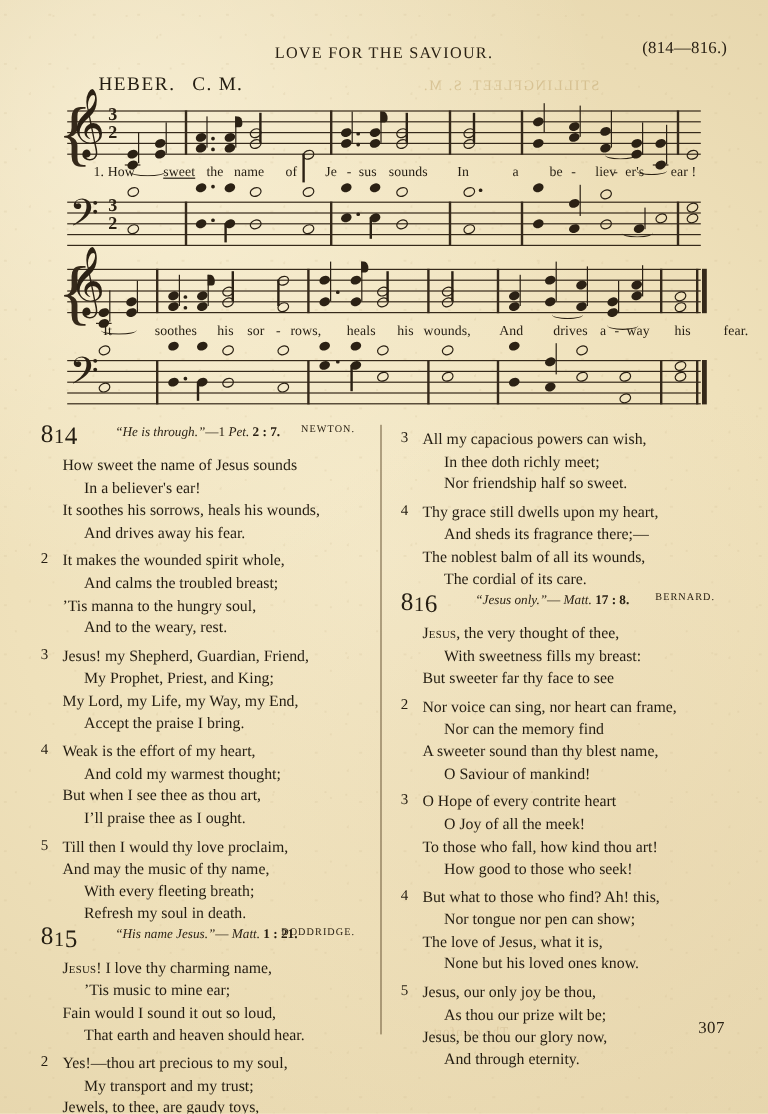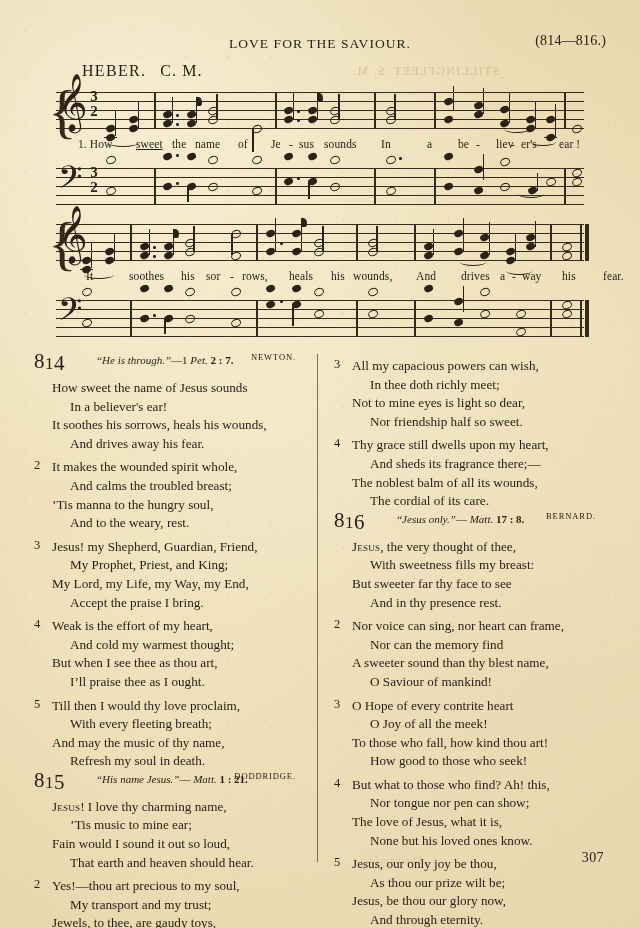--- a/index.html
+++ b/index.html
@@ -511,22 +511,22 @@
         <div class="vs">
           <div class="n">4</div>
           <div class="ln1 i0">Weak is the effort of my heart,</div>
           <div class="ln1 i1">And cold my warmest thought;</div>
           <div class="ln1 i0">But when I see thee as thou art,</div>
           <div class="ln1 i1">I’ll praise thee as I ought.</div>
         </div>
         <div class="vs">
           <div class="n">5</div>
           <div class="ln1 i0">Till then I would thy love proclaim,</div>
+          <div class="ln1 i0">And may the music of thy name,</div>
           <div class="ln1 i1">With every fleeting breath;</div>
-          <div class="ln1 i0">And may the music of thy name,</div>
           <div class="ln1 i1">Refresh my soul in death.</div>
         </div>
         <div class="hymn">
           <div class="hline">
             <div class="hnum">8<span class="lo">1</span><span class="desc">5</span></div>
             <div class="scrip"><span class="q">“His name Jesus.”</span>— <span class="bk">Matt.</span> <span class="vs">1 : 21.</span></div>
             <div class="attr">DODDRIDGE.</div>
           </div>
         </div>
         <div class="vs">
@@ -541,42 +541,40 @@
           <div class="ln1 i1">My transport and my trust;</div>
           <div class="ln1 i0">Jewels, to thee, are gaudy toys,</div>
           <div class="ln1 i1">And gold is sordid dust.</div>
         </div>
       </div>
     <div class="col colR">
         <div class="vs">
           <div class="n">3</div>
           <div class="ln1 i0">All my capacious powers can wish,</div>
           <div class="ln1 i1">In thee doth richly meet;</div>
-          <div class="ln1 i0">Not to mine eyes is light so dear,</div>
           <div class="ln1 i1">Nor friendship half so sweet.</div>
         </div>
         <div class="vs">
           <div class="n">4</div>
           <div class="ln1 i0">Thy grace still dwells upon my heart,</div>
           <div class="ln1 i1">And sheds its fragrance there;—</div>
           <div class="ln1 i0">The noblest balm of all its wounds,</div>
           <div class="ln1 i1">The cordial of its care.</div>
         </div>
         <div class="hymn">
           <div class="hline">
             <div class="hnum">8<span class="lo">1</span><span class="desc">6</span></div>
             <div class="scrip"><span class="q">“Jesus only.”</span>— <span class="bk">Matt.</span> <span class="vs">17 : 8.</span></div>
             <div class="attr">BERNARD.</div>
           </div>
         </div>
         <div class="vs">
           <div class="ln1 i0"><span class="sc">Jesus</span>, the very thought of thee,</div>
           <div class="ln1 i1">With sweetness fills my breast:</div>
           <div class="ln1 i0">But sweeter far thy face to see</div>
-          <div class="ln1 i1">And in thy presence rest.</div>
         </div>
         <div class="vs">
           <div class="n">2</div>
           <div class="ln1 i0">Nor voice can sing, nor heart can frame,</div>
           <div class="ln1 i1">Nor can the memory find</div>
           <div class="ln1 i0">A sweeter sound than thy blest name,</div>
           <div class="ln1 i1">O Saviour of mankind!</div>
         </div>
         <div class="vs">
           <div class="n">3</div>

